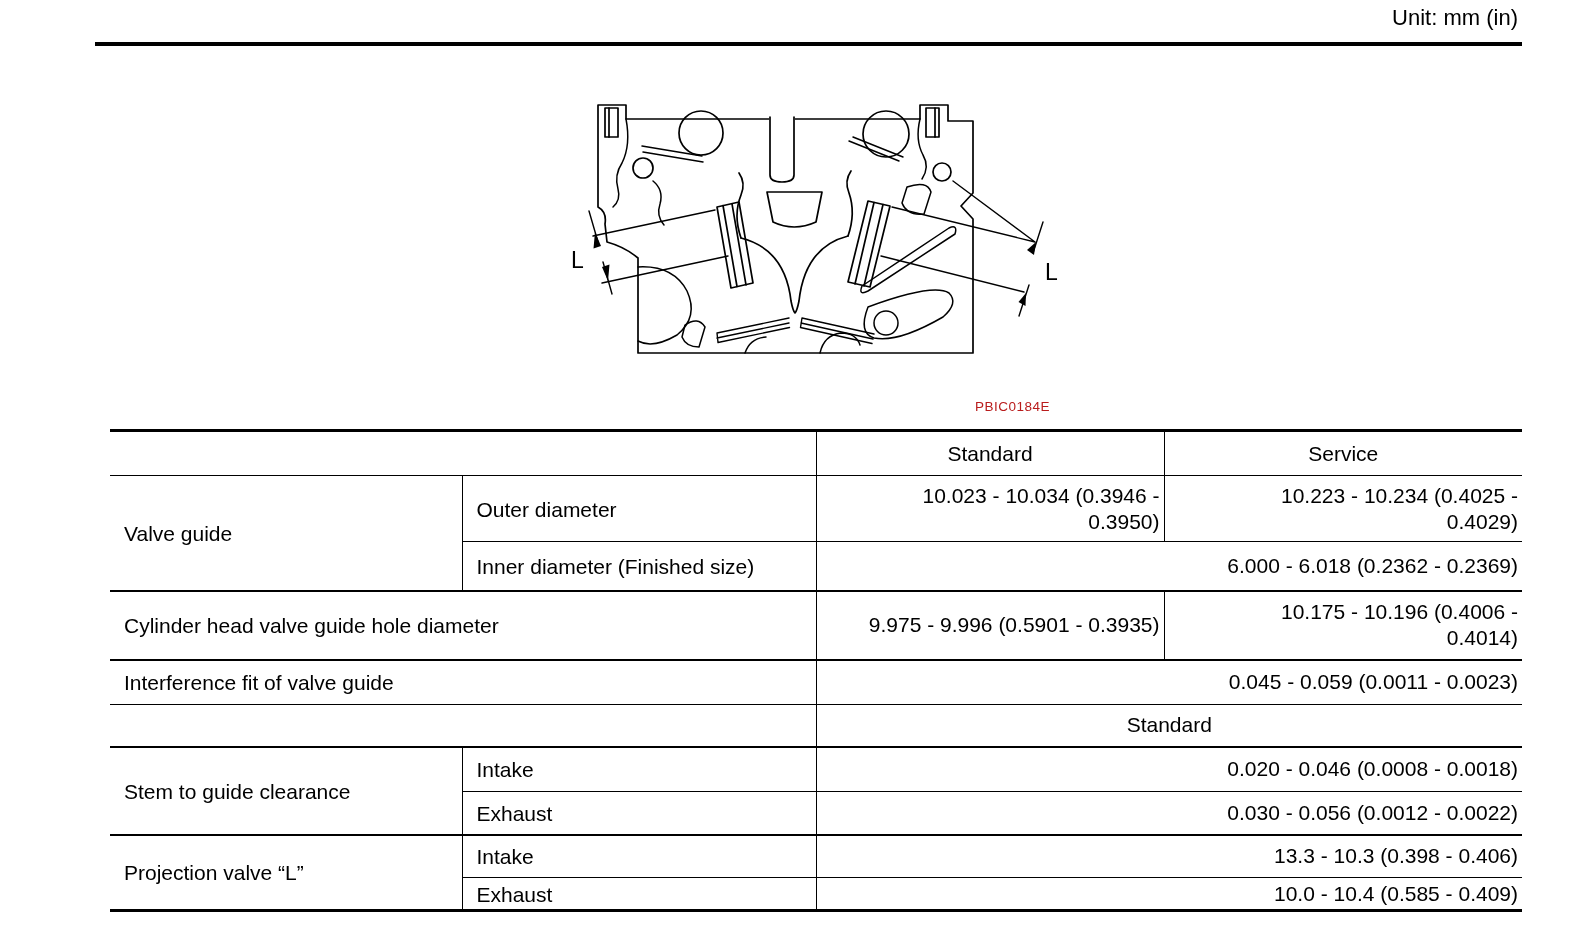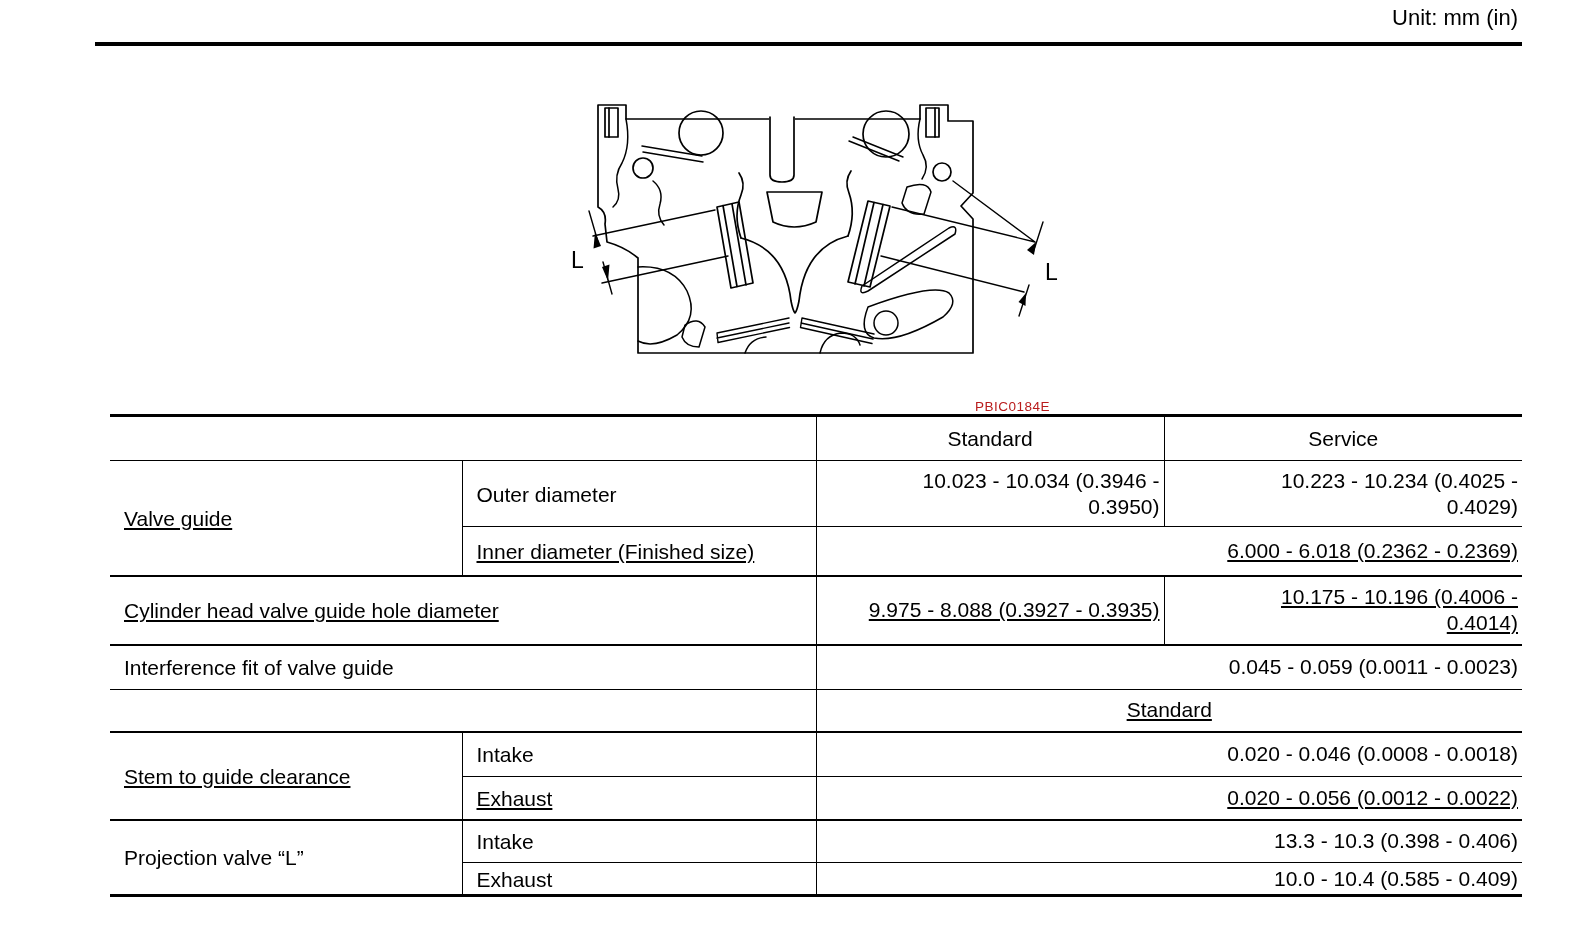--- a/index.html
+++ b/index.html
@@ -7,28 +7,28 @@
               font-family:"Liberation Sans", sans-serif; color:#000; }
   .page { position:relative; width:1584px; height:930px; background:#fff; }
 
   .unit-label { position:absolute; top:5px; right:66px; font-size:22px; }
   .top-rule  { position:absolute; left:95px; top:42px; width:1427px; height:4px; background:#000; }
 
   .figure { position:absolute; left:565px; top:95px; width:510px; height:290px; }
   .figure svg { display:block; }
   .fig-caption { position:absolute; left:975px; top:399px; font-size:13.5px; color:#b91c1c; letter-spacing:0.5px; }
 
-  table.spec { position:absolute; left:110px; top:414px; width:1412px;
+  table.spec { position:absolute; left:110px; top:429px; width:1412px;
                border-collapse:collapse; table-layout:fixed;
                border-top:3px solid #000; border-bottom:3.2px solid #000;
                font-size:21px; }
   table.spec td { border:0; border-bottom:1.3px solid #000; vertical-align:middle;
                   line-height:1.22; overflow:hidden; }
   table.spec td.vr  { border-right:1.5px solid #000; }
-  table.spec tr.sep td, table.spec td.bb2 { border-bottom:2.5px solid #000;text-decoration:underline; }
+  table.spec tr.sep td, table.spec td.bb2 { border-bottom:2.5px solid #000; }
   td.lbl { text-align:left; padding:2px 6px 0 14px; }
   td.ctr { text-align:center; }
   td.val { text-align:right; white-space:pre-line; padding:2px 4px; }
 </style>
 </head>
 <body>
 
 <div class="page">
 
   <div class="unit-label">Unit: mm (in)</div>
@@ -129,40 +129,40 @@
 0.3950)</td>
         <td class="val">10.223 - 10.234 (0.4025 -
 0.4029)</td>
       </tr>
       <tr class="sep" style="height:49px">
         <td class="lbl vr">Inner diameter (Finished size)</td>
         <td class="val" colspan="2">6.000 - 6.018 (0.2362 - 0.2369)</td>
       </tr>
       <tr class="sep" style="height:69px">
         <td class="lbl vr" colspan="2">Cylinder head valve guide hole diameter</td>
-        <td class="val vr">9.975 - 8.088 (0.3927 - 0.3935)</td>
+        <td class="val vr">9.975 - 9.996 (0.5901 - 0.3935)</td>
         <td class="val">10.175 - 10.196 (0.4006 -
 0.4014)</td>
       </tr>
       <tr style="height:45px">
         <td class="lbl vr" colspan="2">Interference fit of valve guide</td>
         <td class="val" colspan="2">0.045 - 0.059 (0.0011 - 0.0023)</td>
       </tr>
       <tr class="sep" style="height:42px">
         <td class="vr" colspan="2"></td>
         <td class="ctr" colspan="2">Standard</td>
       </tr>
       <tr style="height:45px">
         <td class="lbl vr bb2" rowspan="2">Stem to guide clearance</td>
         <td class="lbl vr">Intake</td>
         <td class="val" colspan="2">0.020 - 0.046 (0.0008 - 0.0018)</td>
       </tr>
       <tr class="sep" style="height:43px">
         <td class="lbl vr">Exhaust</td>
-        <td class="val" colspan="2">0.020 - 0.056 (0.0012 - 0.0022)</td>
+        <td class="val" colspan="2">0.030 - 0.056 (0.0012 - 0.0022)</td>
       </tr>
       <tr style="height:43px">
         <td class="lbl vr" rowspan="2">Projection valve “L”</td>
         <td class="lbl vr">Intake</td>
         <td class="val" colspan="2">13.3 - 10.3 (0.398 - 0.406)</td>
       </tr>
       <tr style="height:33px">
         <td class="lbl vr">Exhaust</td>
         <td class="val" colspan="2">10.0 - 10.4 (0.585 - 0.409)</td>
       </tr>

